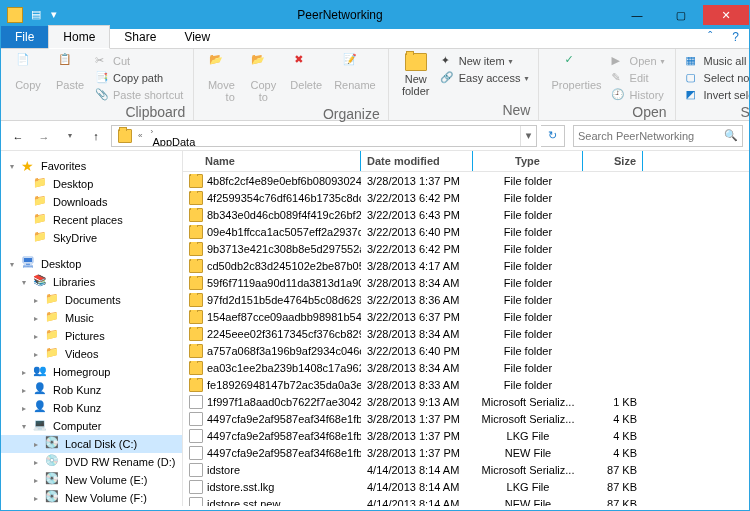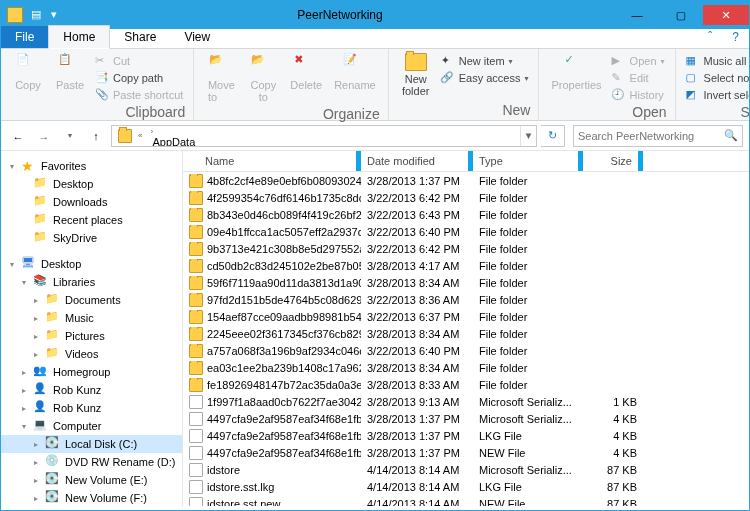--- a/index.html
+++ b/index.html
@@ -54,26 +54,26 @@
 .tree-item { display:flex; align-items:center; gap:4px; padding:1px 0 1px 6px; white-space:nowrap; cursor:default; }
 .tree-item.sel { background:#cde8ff; }
 .tree-item .tw { width:10px; color:#888; font-size:8px; text-align:center; }
 .tree-item .ic { width:16px; height:16px; flex-shrink:0; }
 .tree-item.ind1 { padding-left:18px; }
 .tree-item.ind2 { padding-left:30px; }
 
 
 .list { flex:1; overflow:auto; }
 .list-head { display:flex; border-bottom:1px solid #e5e5e5; color:#4a4a4a; font-size:11px; position:sticky; top:0; background:#fff; }
-.list-head .col { padding:4px 6px; border-right:5px solid #0ea5e9; }
+.list-head .col { padding:4px 6px; border-right:1px solid #0ea5e9;font-weight:bold; }
 .list-row { display:flex; align-items:center; padding:0 0; height:17px; }
 .list-row .cell { padding:0 6px; overflow:hidden; text-overflow:ellipsis; white-space:nowrap; font-size:11px; }
 .c-name { width:178px; display:flex; align-items:center; gap:4px; }
 .c-date { width:112px; }
-.c-type { width:110px; }
+.c-type { width:110px;text-align:center; }
 .c-size { width:60px; text-align:right; }
 .fic { width:14px; height:14px; flex-shrink:0; }
 
 
 .i-folder { background:#ffcf4b; border:1px solid #c69a2e; border-radius:1px; position:relative; }
 .i-folder::before { content:""; position:absolute; top:-3px; left:0; width:6px; height:3px; background:#ffcf4b; border:1px solid #c69a2e; border-bottom:none; }
 .i-file { background:#fff; border:1px solid #a8a8a8; border-radius:1px; }
 .i-star { color:#f5b301; font-size:14px; }
 
 ::-webkit-scrollbar { width:16px; height:16px; }
@@ -132,21 +132,21 @@
           </div>
       </div>
     </div>
     <div class="lbl">Clipboard</div>
   </div>
 
   <div class="group">
     <div class="row">
       <div class="bigbtn disabled">
           <div class="ic">📂</div>
-          <span style="white-space:pre-line;text-align:left">Move
+          <span style="white-space:pre-line;text-align:right">Move
 to</span>
         </div>
       <div class="bigbtn disabled">
           <div class="ic">📂</div>
           <span style="white-space:pre-line;text-align:center">Copy
 to</span>
         </div>
       <div class="bigbtn disabled">
           <div class="ic" style="color:#d33">✖</div>
           <span>Delete</span>

